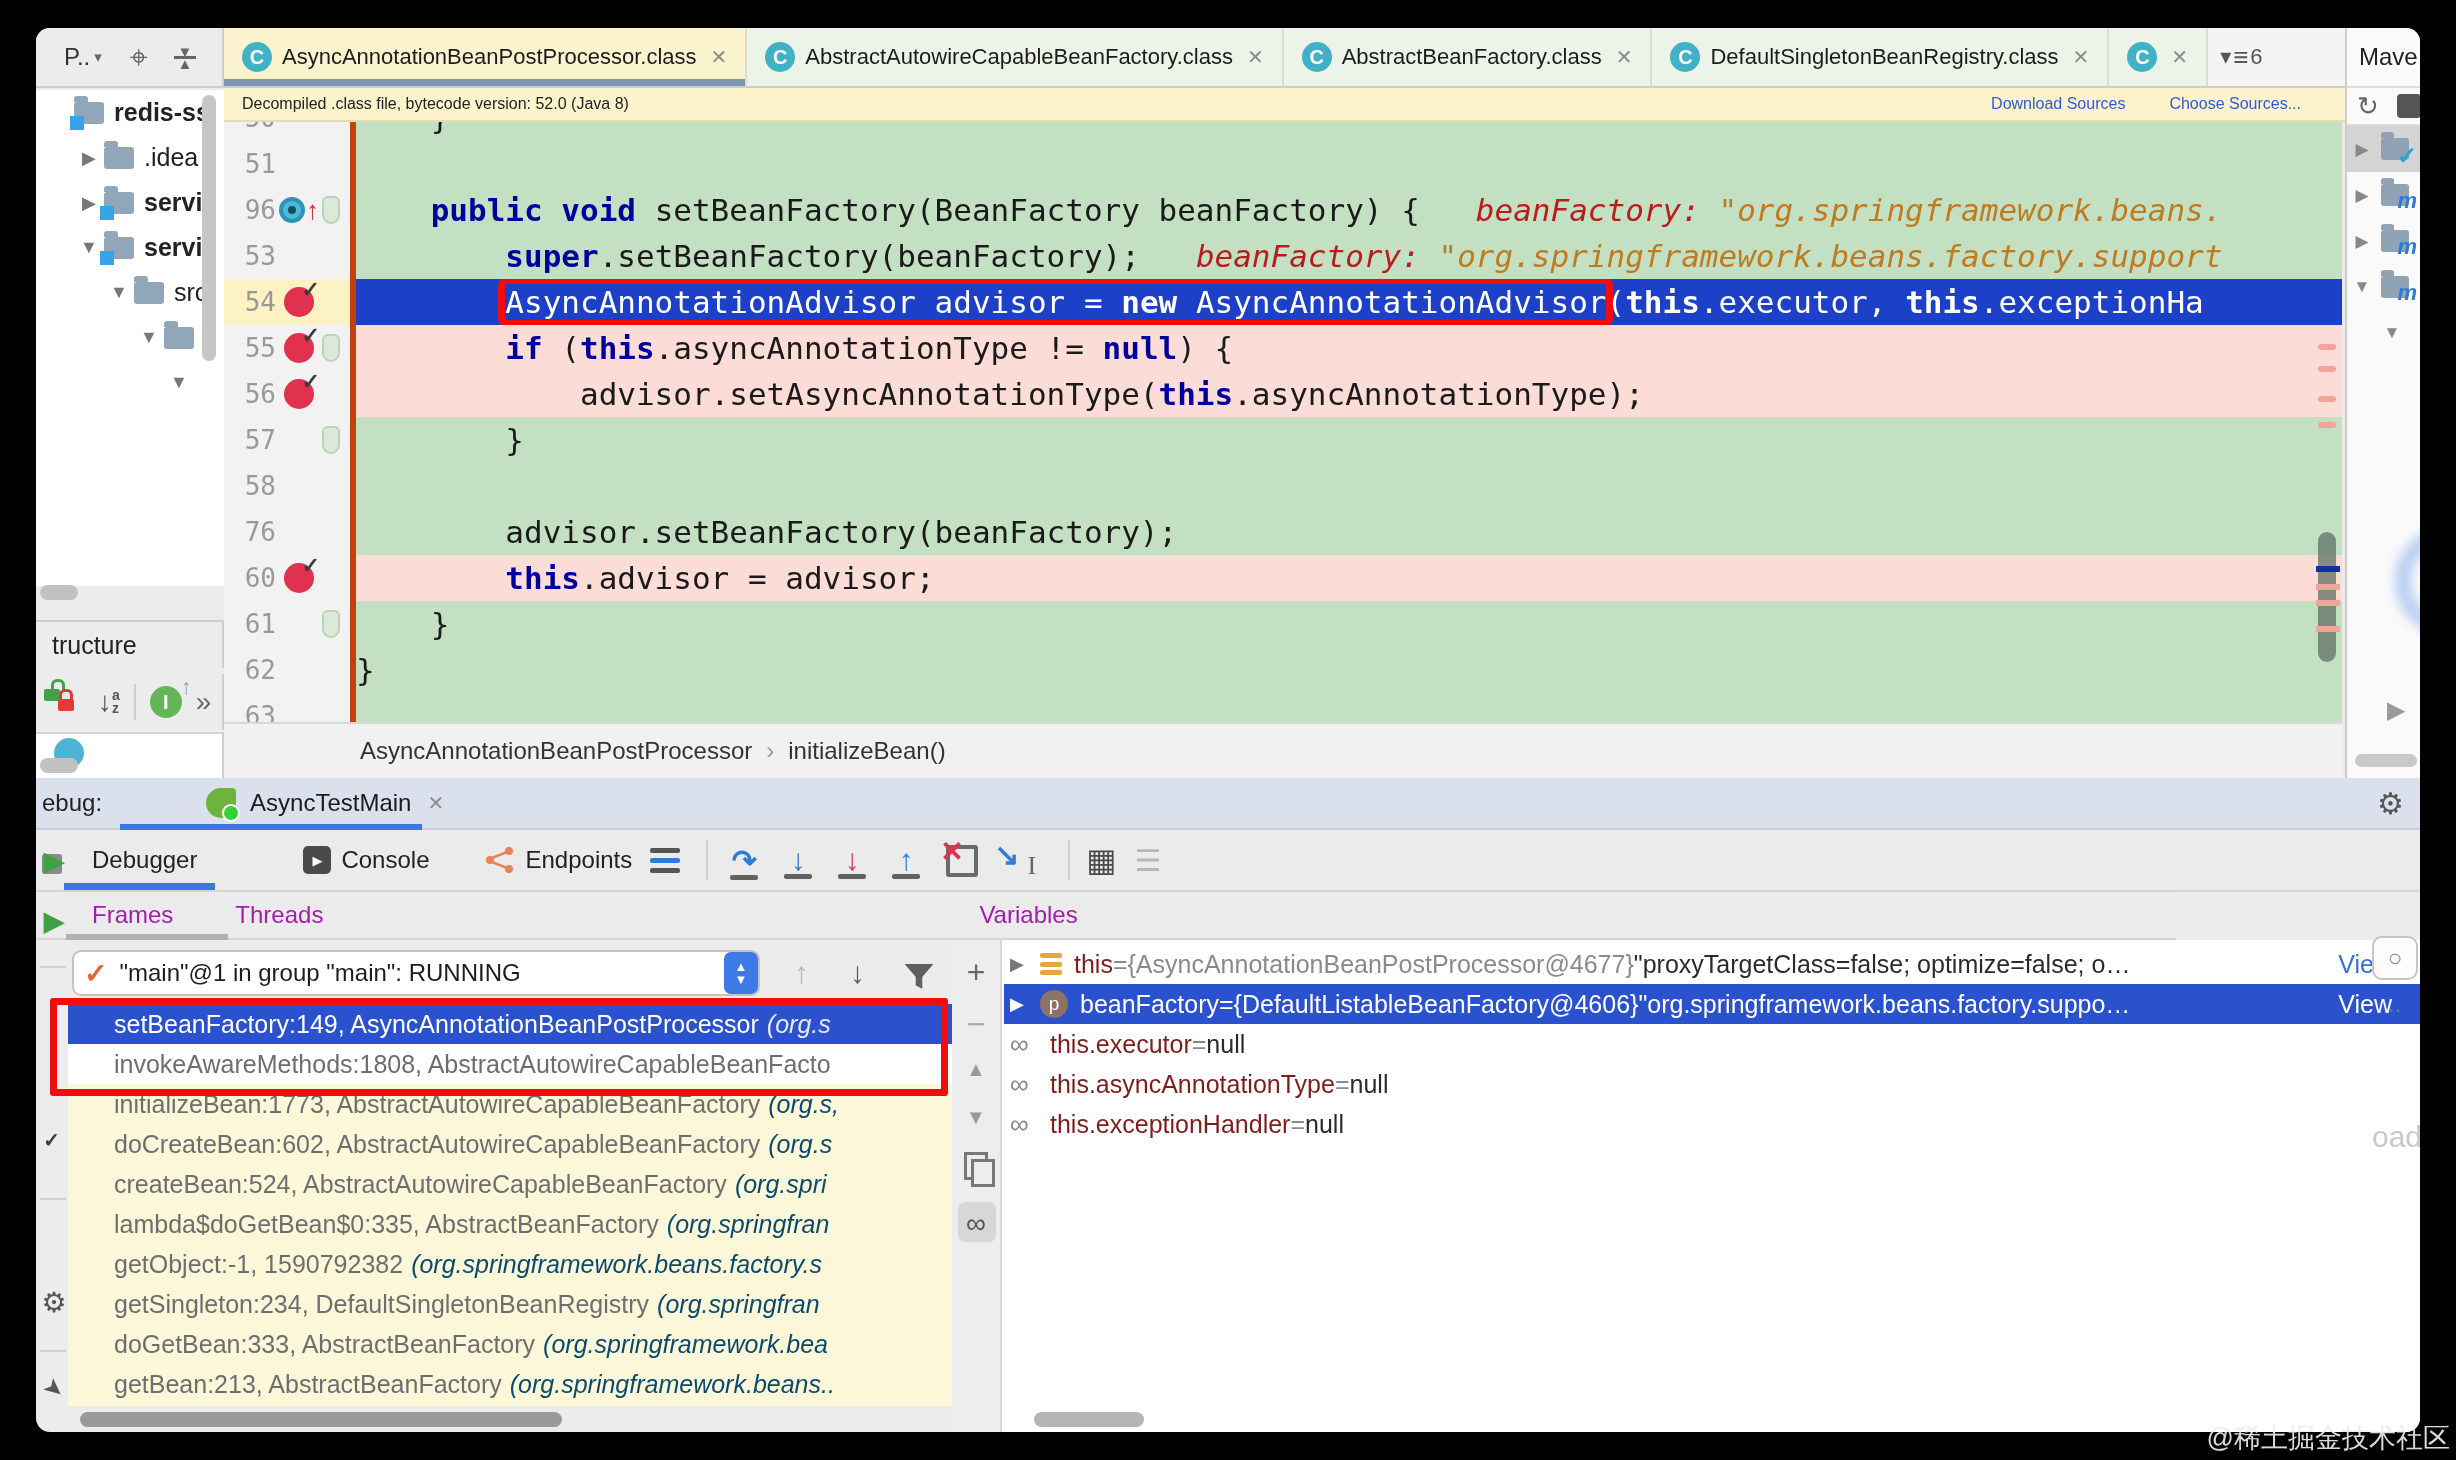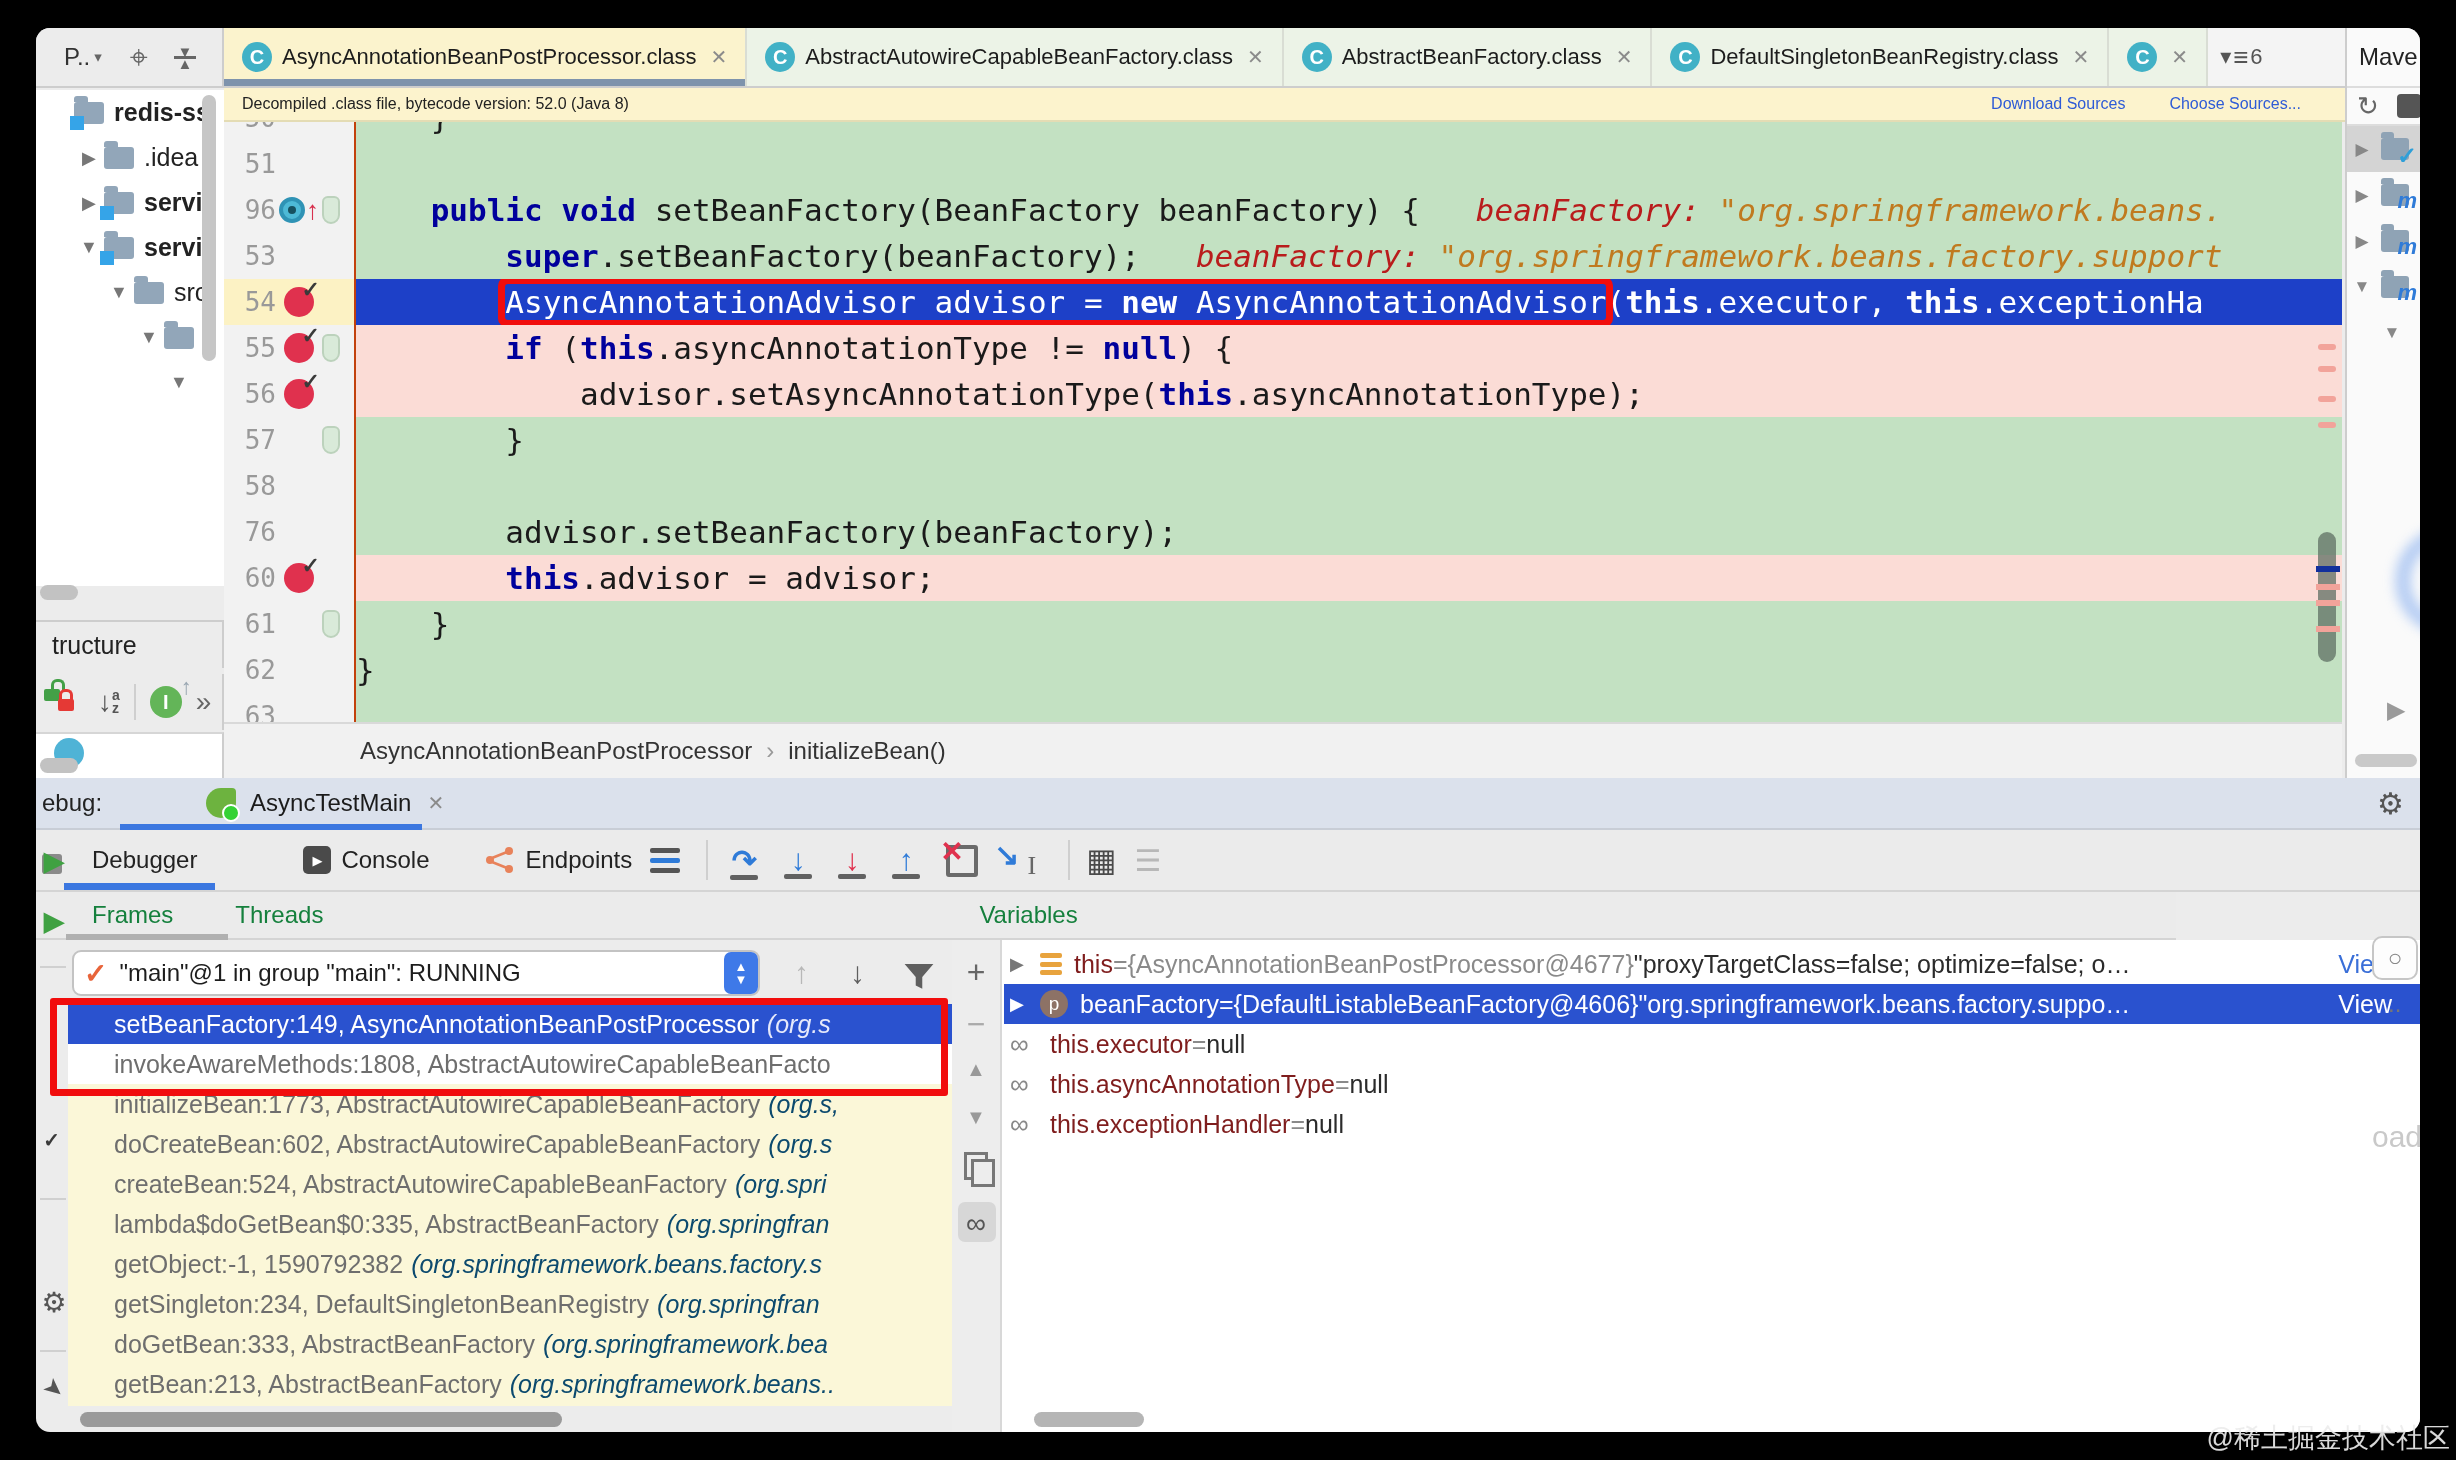--- a/index.html
+++ b/index.html
@@ -63,21 +63,21 @@
   .micon.m::after{content:"m";position:absolute;right:-8px;bottom:-8px;color:#2f7bd8;font-style:italic;font-weight:bold;font-size:22px;}
   .micon.root::after{content:"✓";position:absolute;right:-8px;bottom:-10px;color:#2f9fd8;font-weight:bold;font-size:24px;}
   .blurcirc{position:absolute;left:48px;top:498px;width:110px;height:110px;border-radius:50%;border:16px solid #7fa9ee;filter:blur(6px);opacity:.55;box-sizing:border-box;}
   .mplay{position:absolute;left:40px;top:668px;color:#9a9a9a;font-size:24px;}
   .mstub{position:absolute;left:8px;top:726px;width:62px;height:13px;background:#c9c9c9;border-radius:7px;}
 
   
   #editor{left:188px;top:94px;width:2118px;height:600px;overflow:hidden;background:#f2f2f2;}
   #codelines{position:absolute;left:0;top:-27px;width:2118px;}
   .crow{position:absolute;left:0;width:2118px;height:46px;display:flex;}
-  .gut{width:132px;flex:0 0 auto;display:flex;align-items:center;background:#f2f2f2;border-right:2px solid #c2410c;box-sizing:border-box;}
+  .gut{width:132px;flex:0 0 auto;display:flex;align-items:center;background:#f2f2f2;border-right:6px solid #c2410c;box-sizing:border-box;}
   .crow.b .gut{background:#fcf2c4;}
   .lnum{width:52px;text-align:right;color:#999;font:26px/46px "DejaVu Sans Mono",monospace;flex:0 0 auto;}
   .gicon{width:46px;display:flex;justify-content:center;align-items:center;flex:0 0 auto;}
   .gfold{width:26px;display:flex;align-items:center;flex:0 0 auto;}
   .codeseg{flex:1;overflow:hidden;}
   .crow.g .codeseg{background:#c3e1c2;}
   .crow.r .codeseg{background:#fbdcd6;}
   .crow.b .codeseg{background:#1d40c8;}
   .codeseg pre{margin:0;font:31px/46px "DejaVu Sans Mono",monospace;white-space:pre;color:#1a1a1a;}
   .k{color:#00009c;font-weight:bold;}
@@ -119,21 +119,21 @@
   .ham{display:flex;flex-direction:column;gap:5px;margin:0 10px;}
   .ham span{width:30px;height:5px;background:#555;border-radius:2px;}
   .ham span:nth-child(2){background:#2f7bd8;}
   .dropframe{position:relative;width:40px;height:34px;margin-right:14px;}
   .dropframe .rect{position:absolute;right:2px;bottom:0;width:24px;height:24px;border:4px solid #6a6a6a;border-radius:3px;}
   .dropframe .x{position:absolute;left:0;top:-8px;color:#e0314e;font-size:28px;font-weight:bold;}
   .runto{position:relative;width:44px;height:34px;margin-right:14px;}
   .runto .a{position:absolute;left:0;top:-6px;color:#2f7bd8;font-size:30px;font-weight:bold;}
   .runto .i{position:absolute;right:2px;bottom:-4px;color:#666;font-size:26px;font-family:"Liberation Serif",serif;}
 
-  #dbgtabs2{left:0;top:864px;width:2140px;height:48px;background:#ebebeb;border-bottom:2px solid #d4d4d4;display:flex;align-items:center;box-sizing:border-box;font-size:24px;color:#15803d;}
+  #dbgtabs2{left:0;top:864px;width:2140px;height:48px;background:#ebebeb;border-bottom:2px solid #d4d4d4;display:flex;align-items:center;box-sizing:border-box;font-size:24px;color:#a21caf;}
   .f-underline{position:absolute;left:30px;top:906px;width:162px;height:6px;background:#b0b0b0;}
 
   
   #lstrip{left:0;top:802px;width:34px;height:602px;}
   .sicon{position:absolute;left:4px;width:28px;text-align:center;}
   .greenplay{color:#3fa142;font-size:26px;font-weight:bold;}
   .rerun .sq{position:absolute;left:2px;top:8px;width:20px;height:20px;background:#8a8a8a;border-radius:3px;}
   .rerun .greenplay{position:relative;}
   .stopsq{width:24px;height:24px;background:#d3443f;border-radius:4px;margin:0 auto;}
   .redcirc{width:26px;height:26px;background:#e0314e;border-radius:50%;margin:0 auto;position:relative;}

